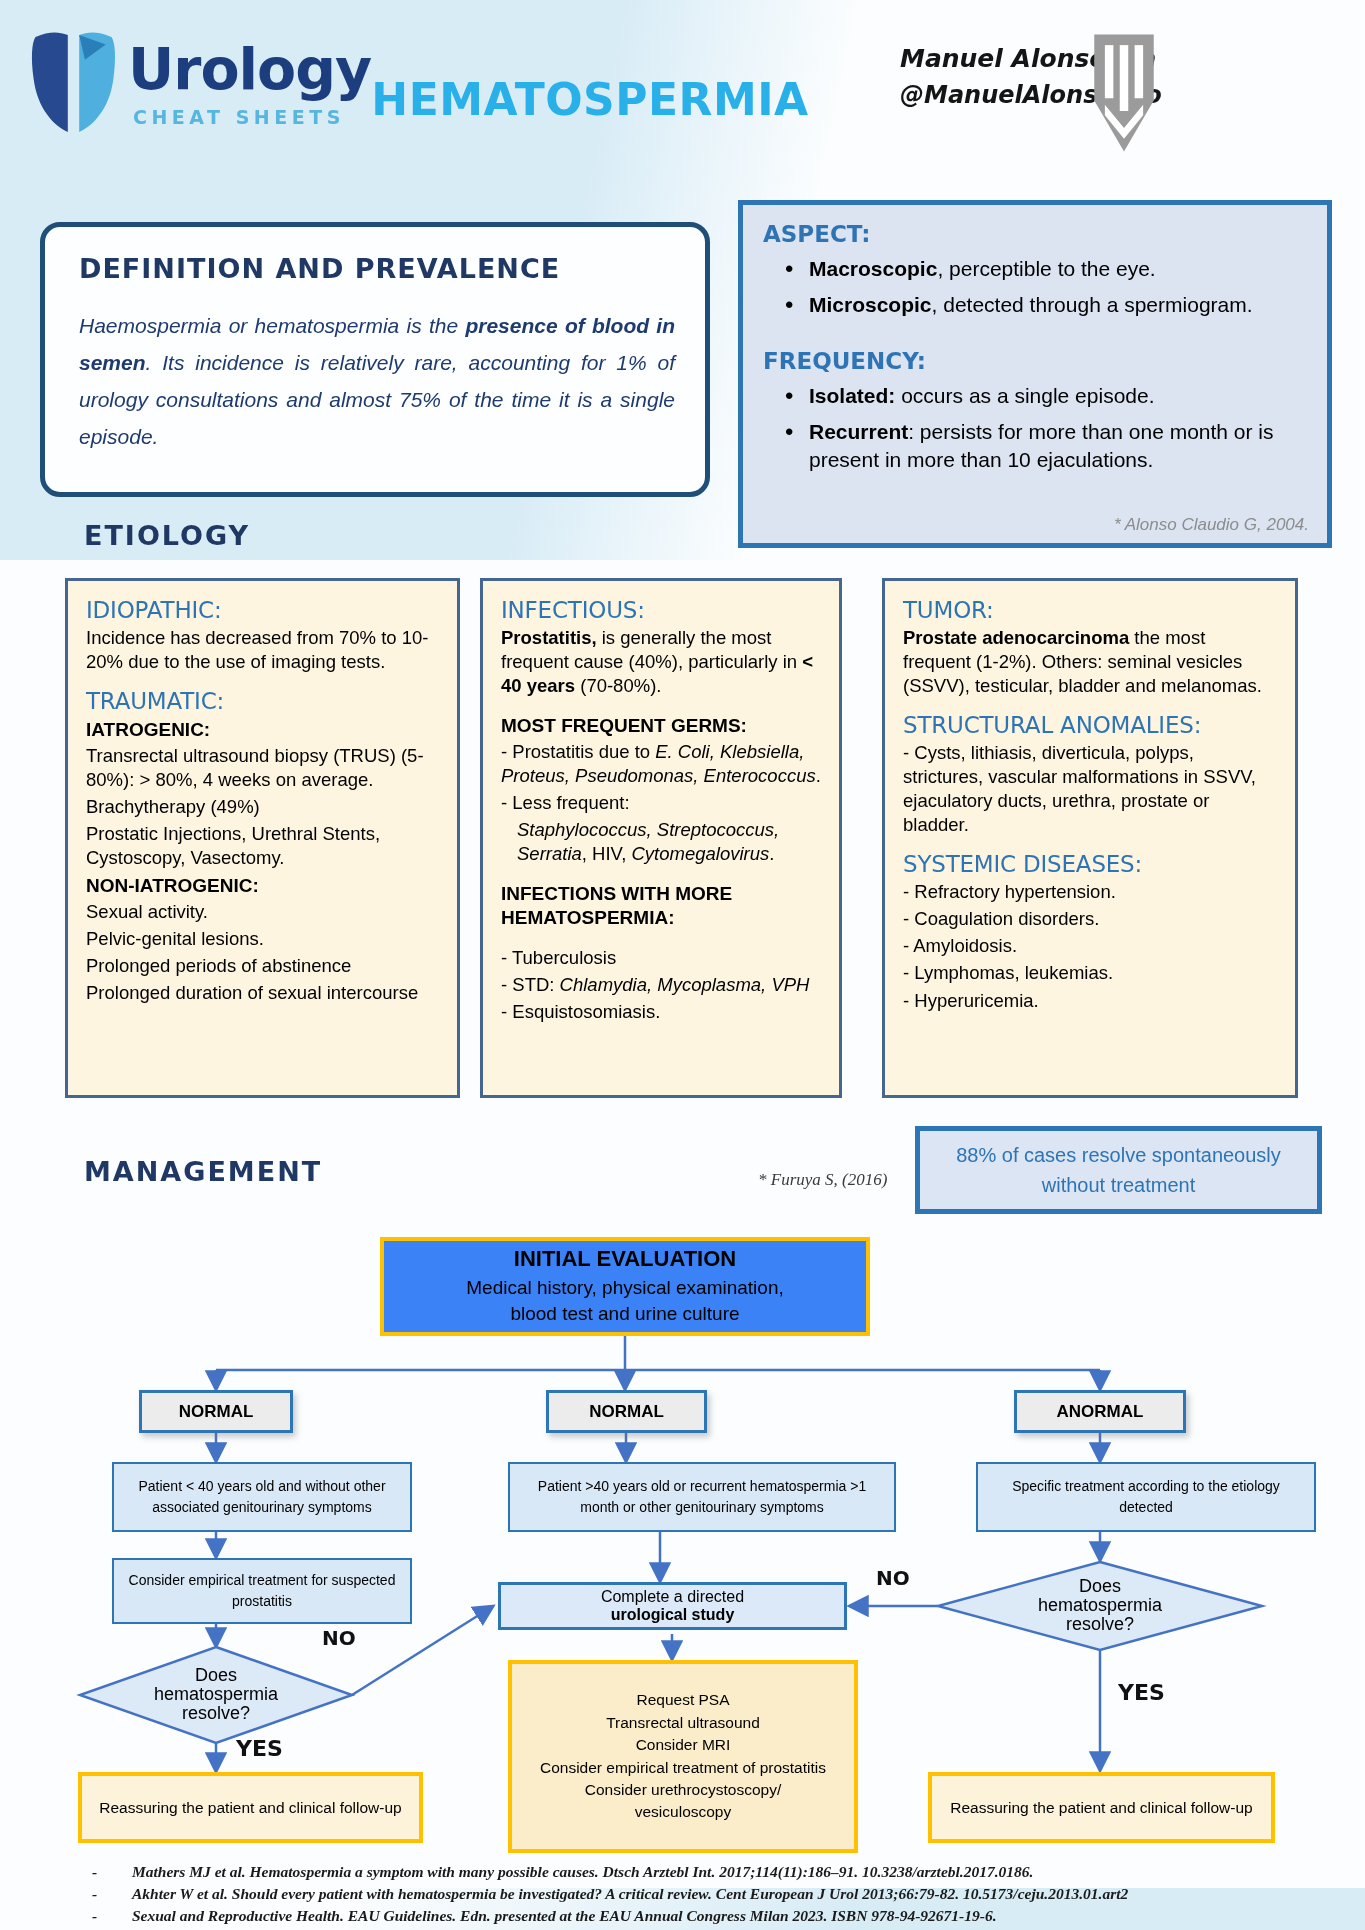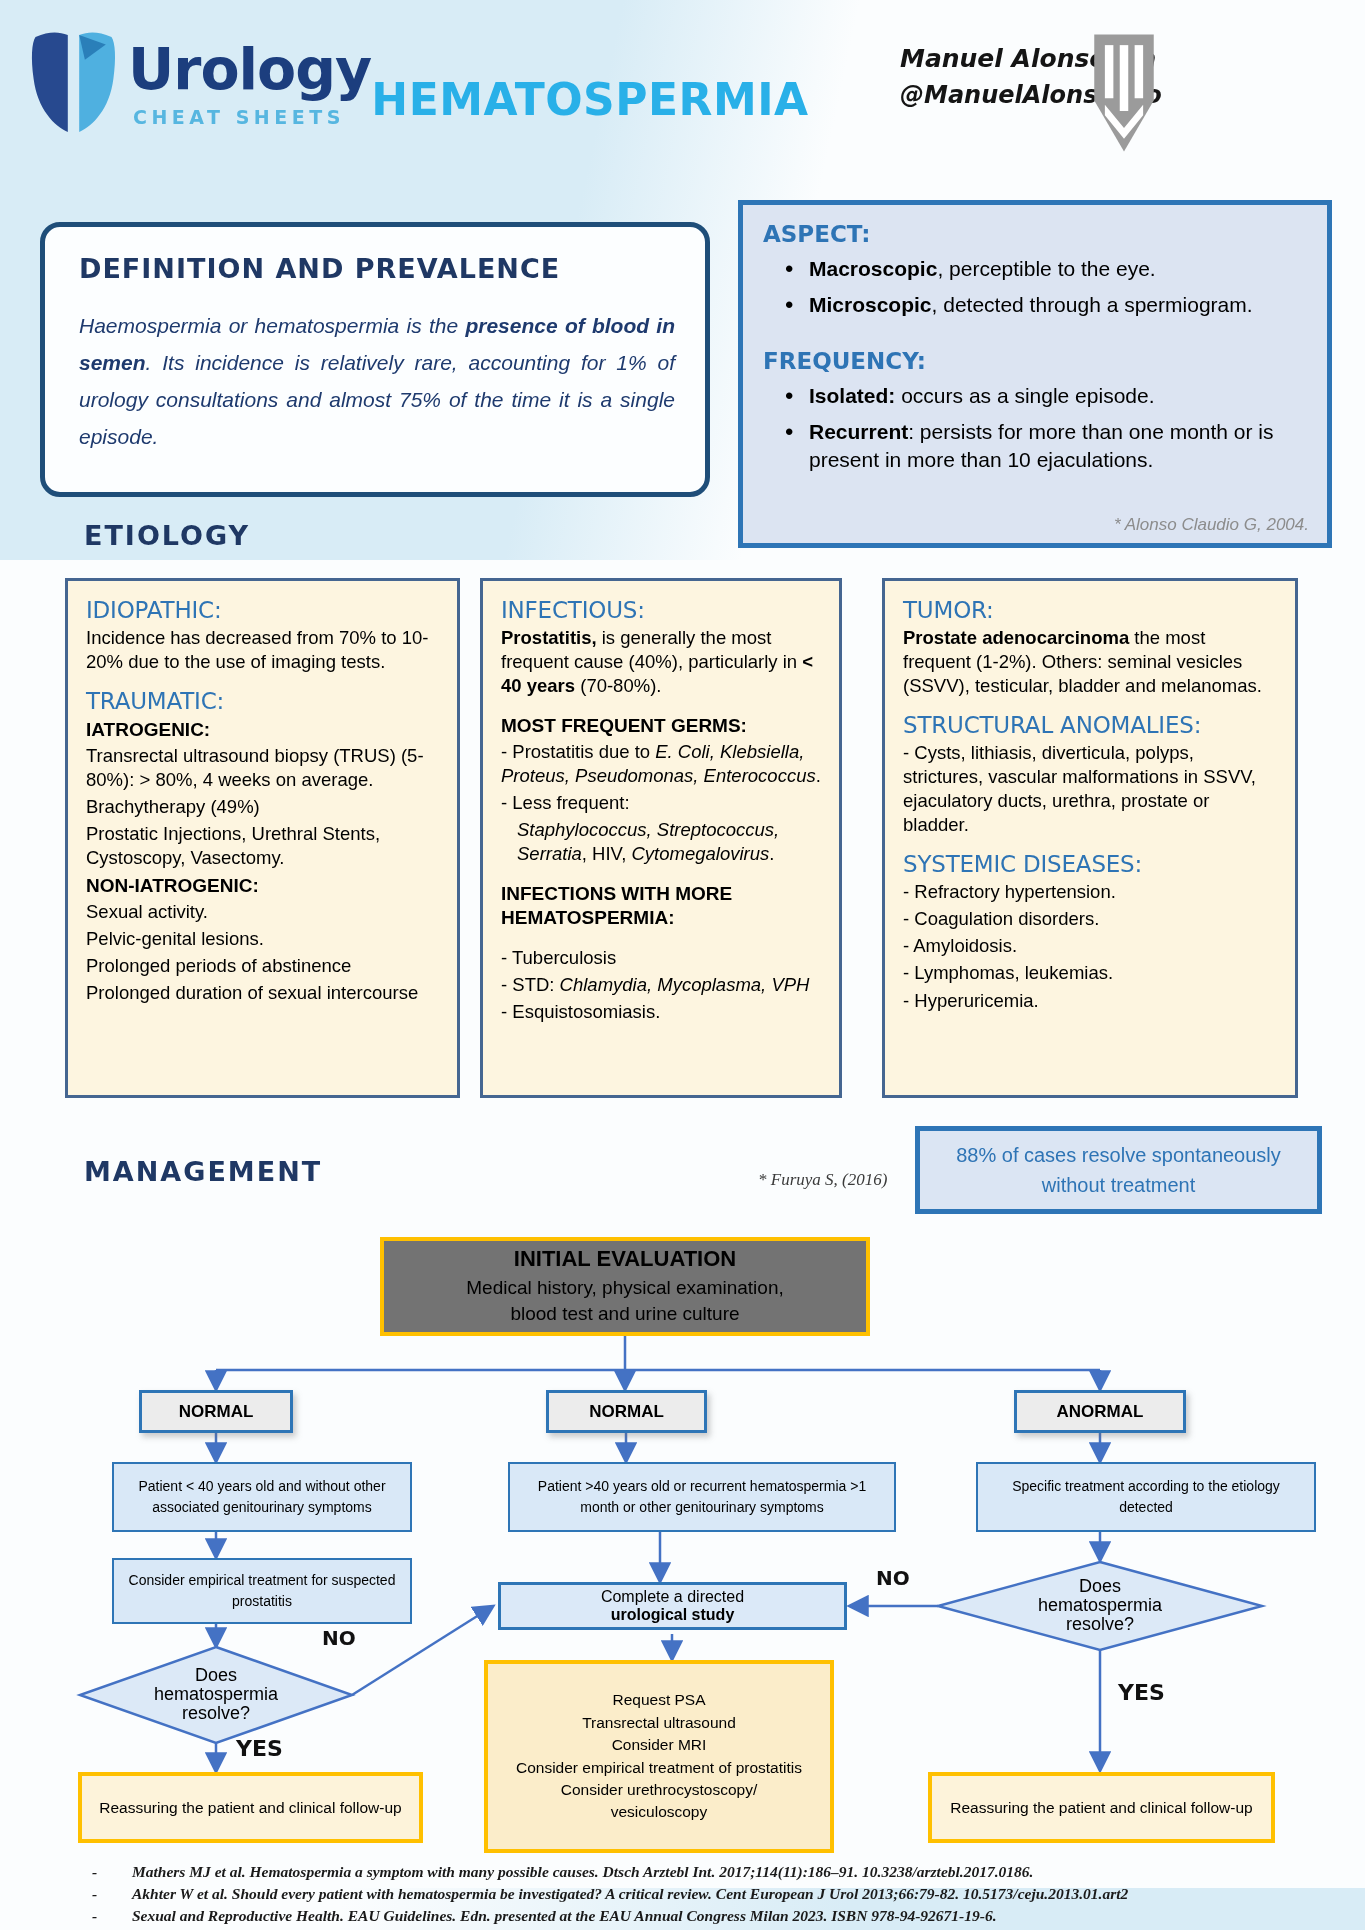--- a/index.html
+++ b/index.html
@@ -62,38 +62,38 @@
   .furuya { left:758px; top:1170px; font-family:"Liberation Serif",serif; font-style:italic;
     font-size:17px; color:#3a3a3a; }
   .resolve-box { left:915px; top:1126px; width:407px; height:88px; background:#dbe5f3;
     border:5px solid #2e75b6; display:flex; align-items:center; justify-content:center;
     text-align:center; font-size:20px; color:#2e74b5; line-height:1.5; padding:10px 28px; }
 
   
   .flow-svg { position:absolute; left:0; top:0; z-index:1; }
   .node { position:absolute; z-index:2; display:flex; flex-direction:column;
     align-items:center; justify-content:center; text-align:center; }
-  .ie-box { left:380px; top:1237px; width:490px; height:99px; background:#737373;
+  .ie-box { left:380px; top:1237px; width:490px; height:99px; background:#3b82f6;
     border:4px solid #ffc000; }
   .ie-title { font-weight:700; font-size:22px; color:#000; margin-bottom:3px; }
   .ie-sub .ln { font-size:19px; color:#000; line-height:1.35; }
   .lbl { background:#ececec; border:3.5px solid #2e75b6; font-weight:700; font-size:17px;
     color:#000; box-shadow:3px 4px 6px rgba(110,110,110,.35); }
   .lbl1 { left:139px; top:1390px; width:154px; height:43px; }
   .lbl2 { left:546px; top:1390px; width:161px; height:43px; }
   .lbl3 { left:1014px; top:1390px; width:172px; height:43px; }
   .desc { background:#d9e8f7; border:2.5px solid #2e75b6; font-size:14px;
     line-height:1.5; color:#000; padding:4px 12px;margin-left:46px; }
   .desc1 { left:66px;  top:1462px; width:300px; height:70px; }
   .desc2 { left:462px; top:1462px; width:388px; height:70px; }
   .desc3 { left:930px; top:1462px; width:340px; height:70px; }
   .consider { left:66px; top:1558px; width:300px; height:66px; }
   .complete { left:498px; top:1582px; width:349px; height:48px; background:#dbe9f8;
     border:3px solid #2e75b6; font-size:16px; color:#000; }
-  .psa { left:484px; top:1660px; width:350px; height:193px; background:#fbedca;
+  .psa { left:508px; top:1660px; width:350px; height:193px; background:#fbedca;
     border:4px solid #ffc000; font-size:15.5px; line-height:1.45; color:#000; padding:0 24px; }
   .reassure { background:#fdf3da; border:4px solid #ffc000; font-size:15.5px;
     line-height:1.5; color:#000; }
   .reassure1 { left:78px;  top:1772px; width:345px; height:71px; }
   .reassure2 { left:928px; top:1772px; width:347px; height:71px; }
   .dia-text { font-size:18px; line-height:19px; color:#000; z-index:2; }
   .dia1 { left:116px;  top:1666px; width:200px; }
   .dia2 { left:1000px; top:1577px; width:200px; }
   .flow-label { position:absolute; z-index:3; font-family:"DejaVu Sans",sans-serif;
     font-weight:700; color:#111; }

